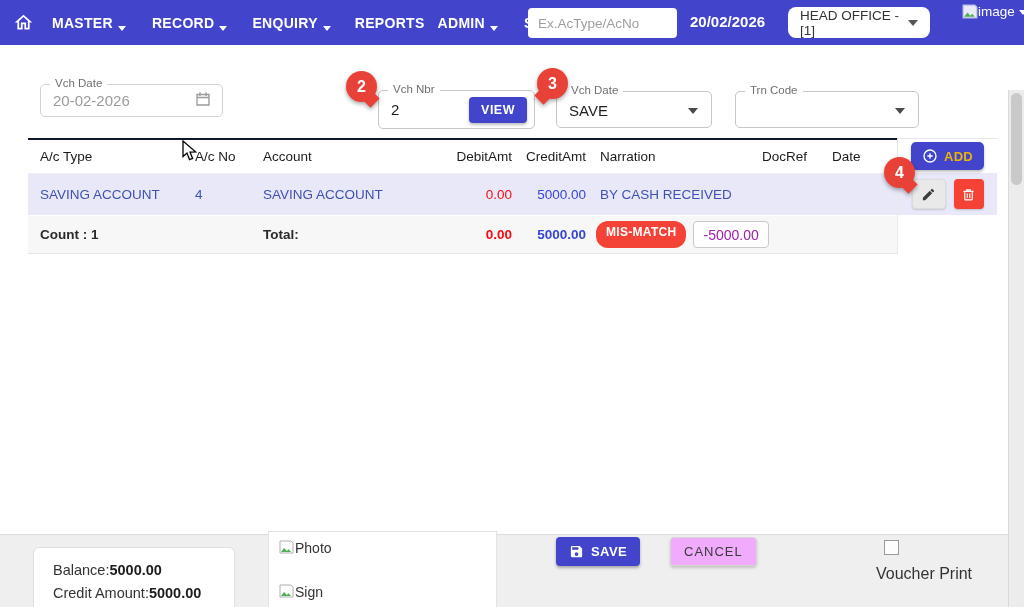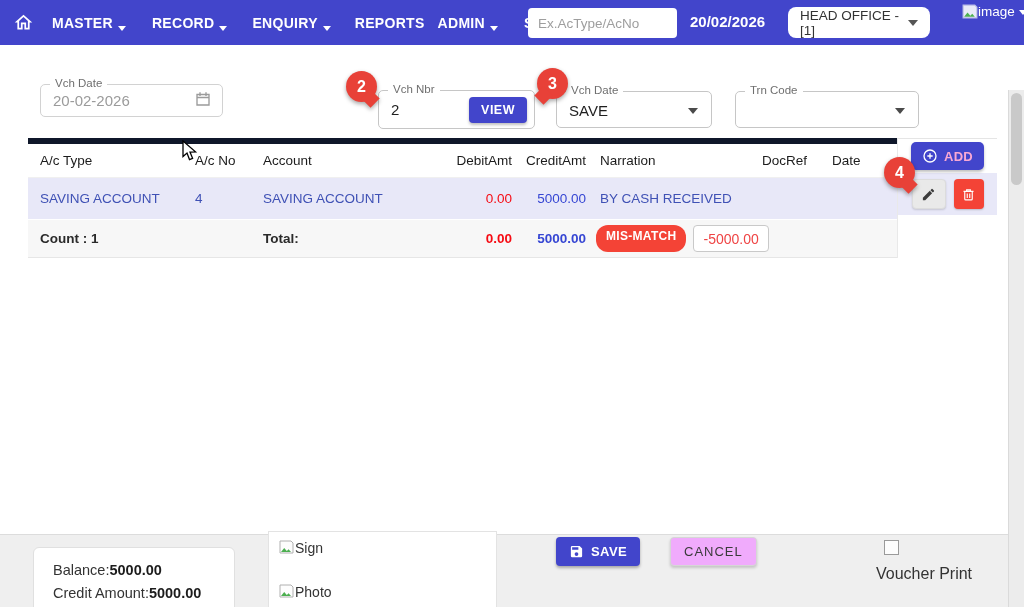--- a/index.html
+++ b/index.html
@@ -49,41 +49,41 @@
   
   .callout { position:absolute; width:31px; height:31px; background:#e84138; color:#fff;
     font-size:16px; font-weight:bold; display:flex; align-items:center; justify-content:center;
     border-radius:50%; z-index:15; filter:drop-shadow(0 2px 2px rgba(0,0,0,.35)); }
   .callout::after { content:""; position:absolute; width:13px; height:13px; background:#e84138;
     bottom:-3px; transform:rotate(45deg); z-index:-1; }
   .callout.tail-right::after { right:0; }
   .callout.tail-left::after { left:0; }
   
   .tbl { position:absolute; left:28px; top:93px; width:969px; display:flex; }
-  .tbl-main { width:869px; border-top:6px solid #0f172a; }
+  .tbl-main { width:869px; border-top:2px solid #0f172a; }
   .grid-cols { display:grid; grid-template-columns:155px 68px 177px 72px 74px 176px 70px 1fr;
     align-items:center; padding-left:12px; }
   .thead { height:34px; background:#fff; font-size:13.5px; color:#1c1c1c; border-bottom:1px solid #f0f0f0; }
   .trow { height:42px; background:#e8e8f8; font-size:13.5px; color:#3f51b5; border-bottom:1px solid #fff; }
   .trow .debit { color:#f60b13; }
   .trow .credit { color:#3646d3; }
   .ttotal { height:38px; background:#f7f7f7; font-size:13.5px; font-weight:bold; color:#2a2a2a;
     border-bottom:1px solid #e6e6e6; }
   .ttotal .debit { color:#f60b13; }
   .ttotal .credit { color:#3646d3; }
   .num { text-align:right; }
   .mismatch-cell { grid-column:6 / span 2; display:flex; gap:7px; }
   .pill { background:#f44336; color:#fff; font-size:12px; font-weight:bold; letter-spacing:.3px;
     border-radius:12px; padding:4px 10px; }
   .diff-input { width:76px; height:27px; border:1px solid #c9c9c9; border-radius:4px; background:#fff;
-    font-size:14px; font-weight:normal; color:#ef4444; padding:0 9px;
+    font-size:14px; font-weight:normal; color:#a21caf; padding:0 9px;
     font-family:"Liberation Sans", sans-serif; outline:0; }
   .tbl-action { width:100px; border-left:1px solid #e9e9e9; border-top:1px solid #e5e5e5; }
   .action-head { height:34px; display:flex; align-items:center; justify-content:center; background:#fff; }
-  .add-btn { background:#4245cb; color:#f9a8d4; border:0; height:28px; border-radius:5px; padding:0 11px;
+  .add-btn { background:#4245cb; color:#eab308; border:0; height:28px; border-radius:5px; padding:0 11px;
     display:flex; align-items:center; gap:6px; font-size:13px; font-weight:bold; letter-spacing:.3px;
     cursor:pointer; box-shadow:0 2px 3px rgba(0,0,0,.25); }
   .action-row { height:42px; background:#e8e8f8; display:flex; align-items:center; justify-content:center; gap:8px; }
   .edit-btn { width:34px; height:30px; background:#e9e9e9; border:1px solid #dcdcdc; border-radius:4px;
     display:flex; align-items:center; justify-content:center; cursor:pointer; box-shadow:0 1px 2px rgba(0,0,0,.15); }
   .del-btn { width:30px; height:30px; background:#f44336; border:0; border-radius:4px;
     display:flex; align-items:center; justify-content:center; cursor:pointer; box-shadow:0 1px 2px rgba(0,0,0,.2); }
   .action-total { height:38px; background:#fff; }
   
   .footer { position:absolute; left:0; top:489px; width:1024px; height:73px; background:#efefef;
@@ -283,28 +283,28 @@
       <div><span>Balance:</span><span class="bold">5000.00</span></div>
       <div><span>Credit Amount:</span><span class="bold">5000.00</span></div>
 
     </div>
     <div class="media-card">
       <div class="media-line">
         <svg width="15" height="14" viewBox="0 0 15 14">
           <path d="M1 1 h11 l2 2 v10 h-13 z" fill="#fdfdfd" stroke="#b0b0b0" stroke-width="1"></path>
           <path d="M2 12 l3.2-4 2.6 3 1.8-1.8 2.4 2.8 h-10 z" fill="#4caf50"></path>
         </svg>
-        <span>Sign</span>
+        <span>Photo</span>
       </div>
       <div class="media-line">
         <svg width="15" height="14" viewBox="0 0 15 14">
           <path d="M1 1 h11 l2 2 v10 h-13 z" fill="#fdfdfd" stroke="#b0b0b0" stroke-width="1"></path>
           <path d="M2 12 l3.2-4 2.6 3 1.8-1.8 2.4 2.8 h-10 z" fill="#4caf50"></path>
         </svg>
-        <span>Photo</span>
+        <span>Sign</span>
       </div>
     </div>
     <button class="save-btn">
       <svg width="15" height="15" viewBox="0 0 24 24">
           <path fill="#fff" d="M17 3H5a2 2 0 0 0-2 2v14a2 2 0 0 0 2 2h14a2 2 0 0 0 2-2V7l-4-4zm-5 16a3 3 0 1 1 0-6 3 3 0 0 1 0 6zm3-10H5V5h10v4z"></path>
         </svg>
       <span>SAVE</span>
     </button>
     <button class="cancel-btn">CANCEL</button>
     <span class="voucher-cbx"></span>

